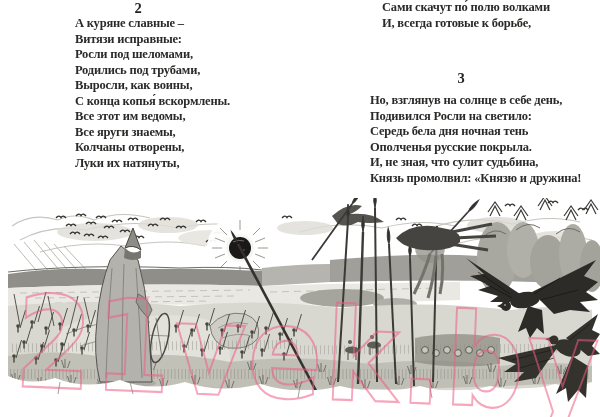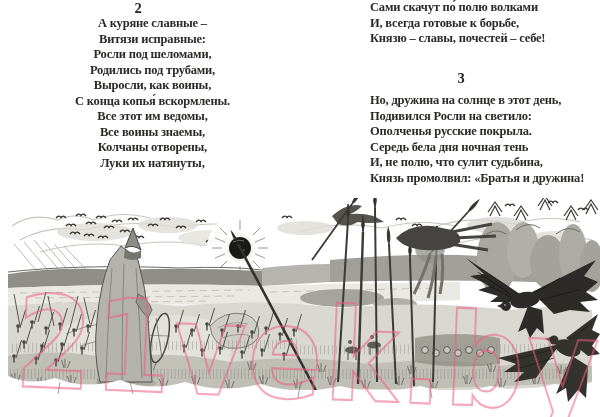--- a/index.html
+++ b/index.html
@@ -4,60 +4,59 @@
 <style>
   html,body{margin:0;padding:0;}
   body{width:600px;height:417px;overflow:hidden;background:#fff;
        font-family:"Liberation Serif","DejaVu Serif",serif;}
   #page{position:relative;width:600px;height:417px;background:#fff;}
   .col{position:absolute;color:#2b2a28;font-weight:bold;}
   .line{height:15.5px;line-height:15.5px;font-size:12.5px;white-space:nowrap;
         letter-spacing:-0.2px;}
   .stanza-heading{position:absolute;text-align:center;font-size:14.5px;
         font-weight:bold;color:#222;height:16px;line-height:16px;}
-  #left-lines{left:75px;top:16px;text-align:center;}
-  #right-lines-a{left:370px;top:0px;}
+  #left-lines{left:75px;top:16px;}
+  #right-lines-a{left:382px;top:0px;}
   #right-lines-b{left:370px;top:93px;}
   #h2{left:75px;top:0px;width:126px;}
   #h3{left:370px;top:70px;width:182px;}
   #illustration{position:absolute;left:0;top:198px;}
   #watermark-svg{position:absolute;left:0;top:0;pointer-events:none;}
 </style>
 </head>
 <body>
 
 <div id="page">
 
   <div id="h2" class="stanza-heading">2</div>
   <div id="left-lines" class="col">
     <div class="line">А куряне славные –</div>
     <div class="line">Витязи исправные:</div>
     <div class="line">Росли под шеломами,</div>
     <div class="line">Родились под трубами,</div>
     <div class="line">Выросли, как воины,</div>
     <div class="line">С конца копья́ вскормлены.</div>
     <div class="line">Все этот им ведомы,</div>
-    <div class="line">Все воины знаемы,</div>
+    <div class="line">Все яруги знаемы,</div>
     <div class="line">Колчаны отворены,</div>
     <div class="line">Луки их натянуты,</div>
   </div>
 
   <div id="right-lines-a" class="col">
     <div class="line">Сами скачут по́ полю волками</div>
     <div class="line">И, всегда готовые к борьбе,</div>
-    <div class="line">Князю – славы, почестей – себе!</div>
   </div>
   <div id="h3" class="stanza-heading">3</div>
   <div id="right-lines-b" class="col">
-    <div class="line">Но, дружина на солнце в этот день,</div>
+    <div class="line">Но, взглянув на солнце в себе день,</div>
     <div class="line">Подивился Росли на светило:</div>
+    <div class="line">Середь бела дня ночная тень</div>
     <div class="line">Ополченья русские покрыла.</div>
-    <div class="line">Середь бела дня ночная тень</div>
-    <div class="line">И, не полю, что сулит судьбина,</div>
-    <div class="line">Князь промолвил: «Братья и дружина!</div>
+    <div class="line">И, не зная, что сулит судьбина,</div>
+    <div class="line">Князь промолвил: «Князю и дружина!</div>
   </div>
 
   <svg id="illustration" width="600" height="214" viewBox="0 0 600 214" role="img" aria-label="Ink drawing: a prince in a pointed helmet and long cloak stands on a hill watching a darkened eclipsed sun over a river; his army with raised spears and a standard fills the field; flocks of birds and large ravens fly at the right">
     <defs>
       <path id="bird" d="M0,0 Q3,-3.5 5,-0.5 Q7,-3.5 10,0" stroke="#35342f" fill="none" stroke-width="1.4"></path>
       <path id="blade" d="M0,0 Q2.6,-7 0,-16 Q-2.6,-7 0,0 Z" fill="#2f2e2a"></path>
       <g id="sold">
         <circle cx="0" cy="0" r="1.8" fill="#46453f"></circle>
         <line x1="0" y1="1" x2="0" y2="6.5" stroke="#46453f" stroke-width="1.4"></line>
         <line x1="2" y1="2" x2="7.5" y2="-16" stroke="#403f39" stroke-width="0.9"></line>

